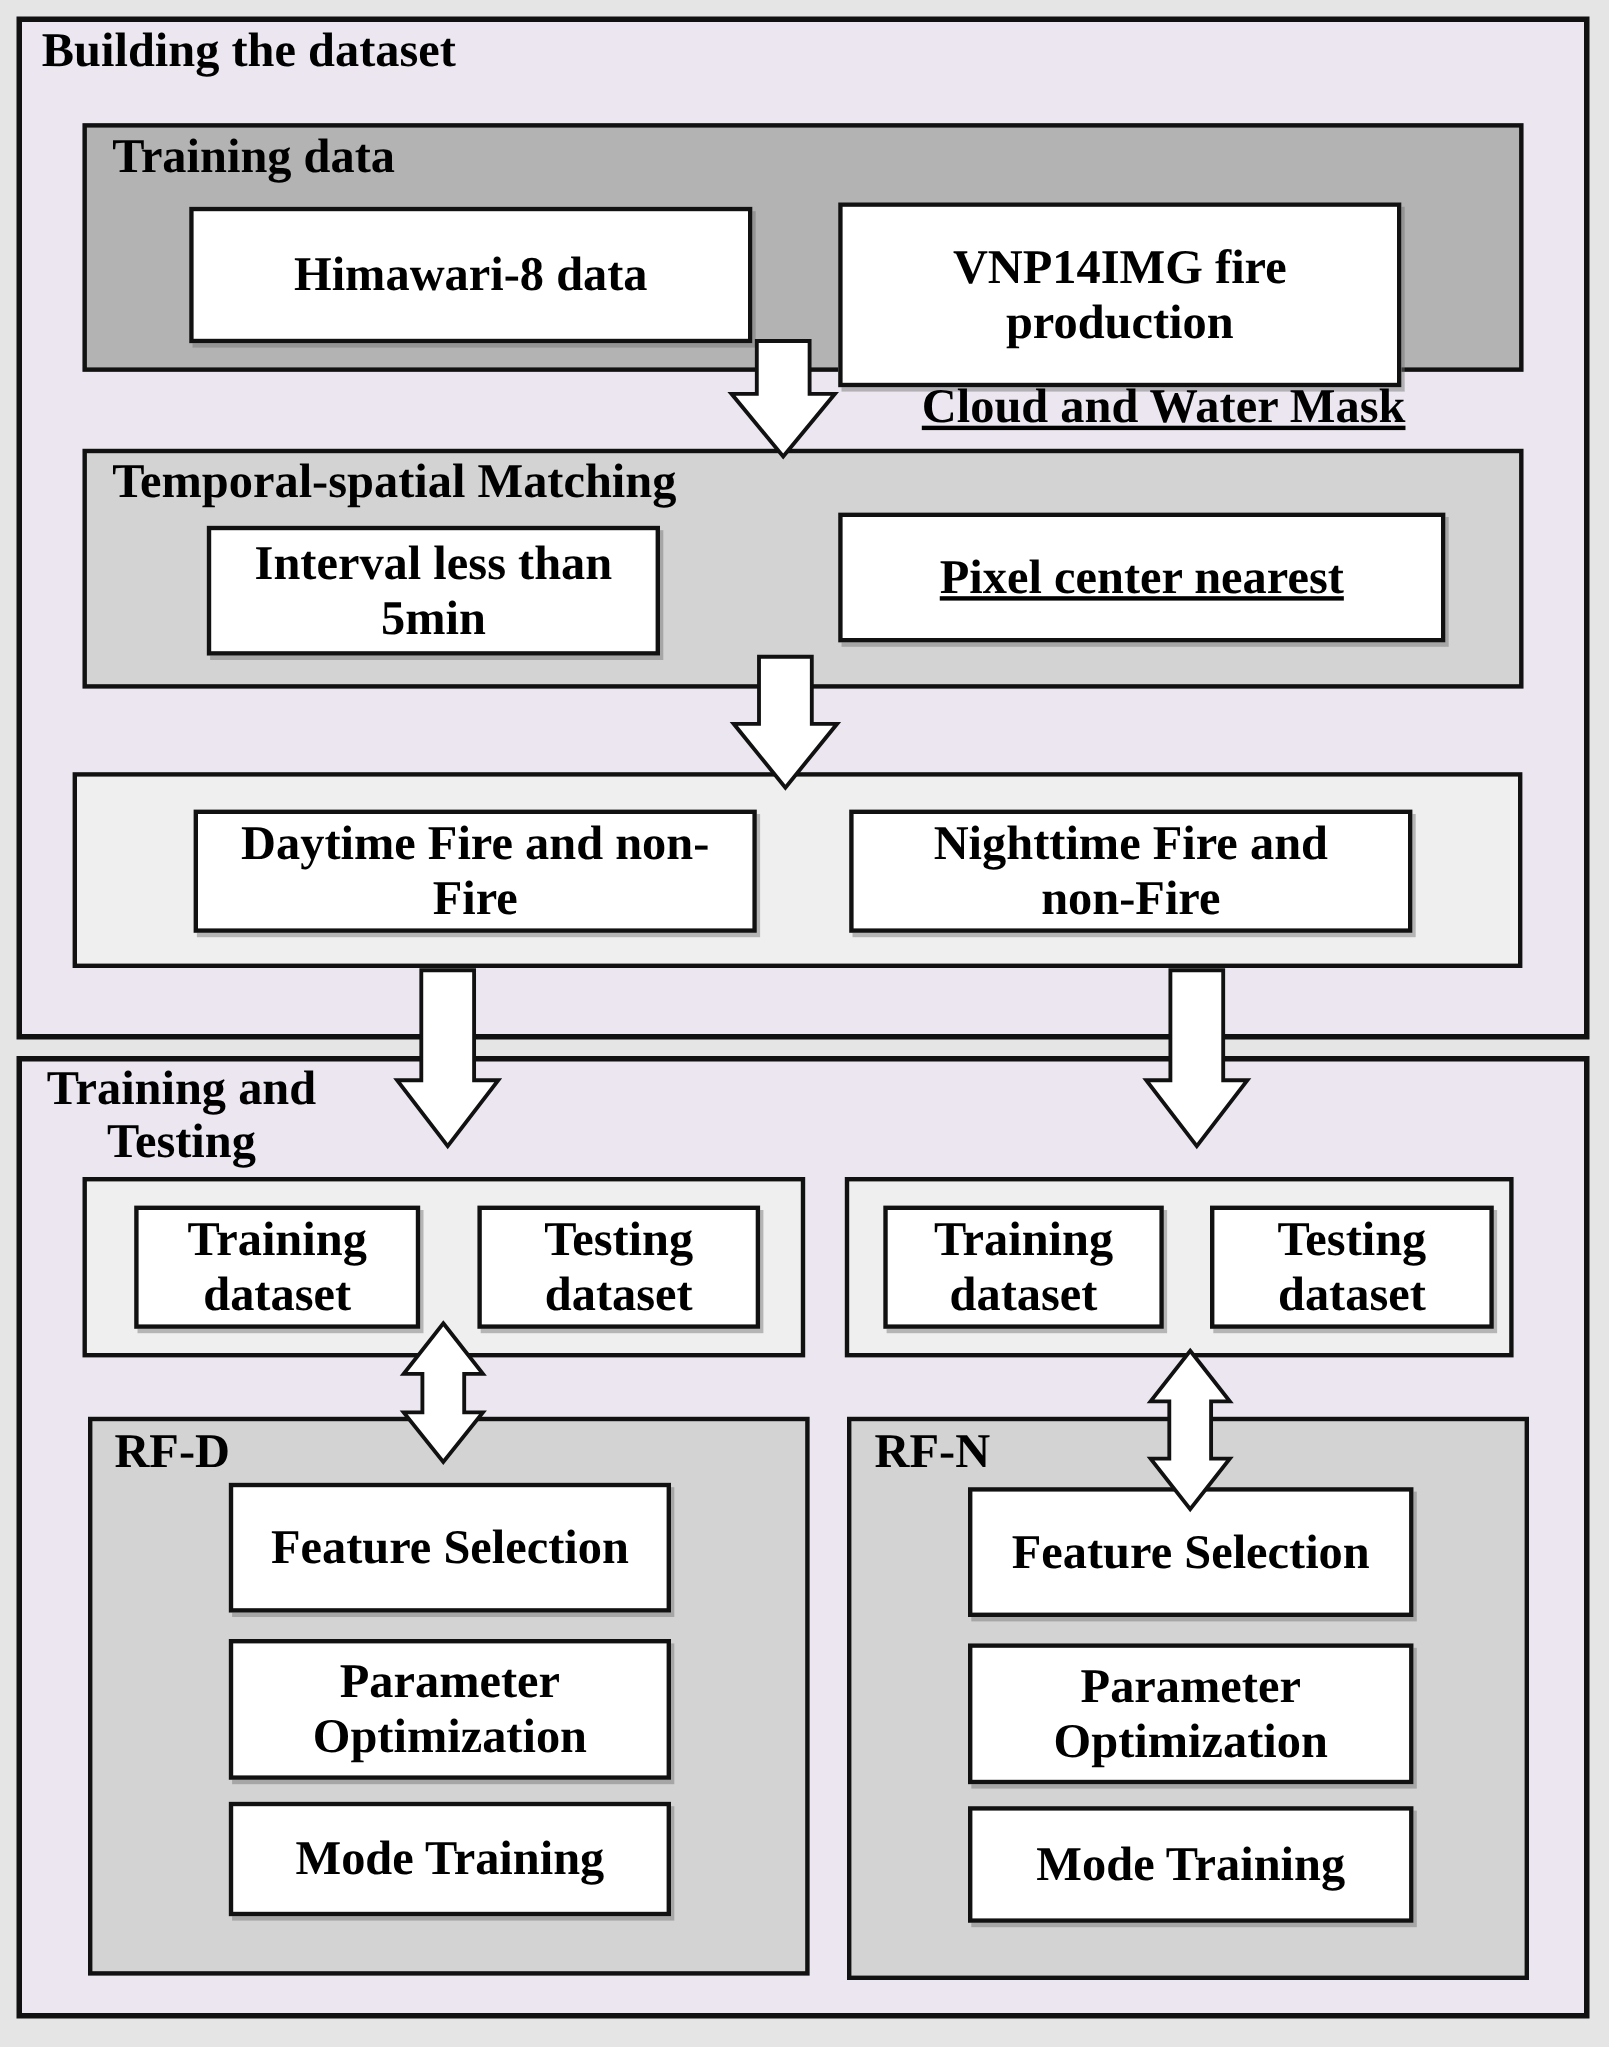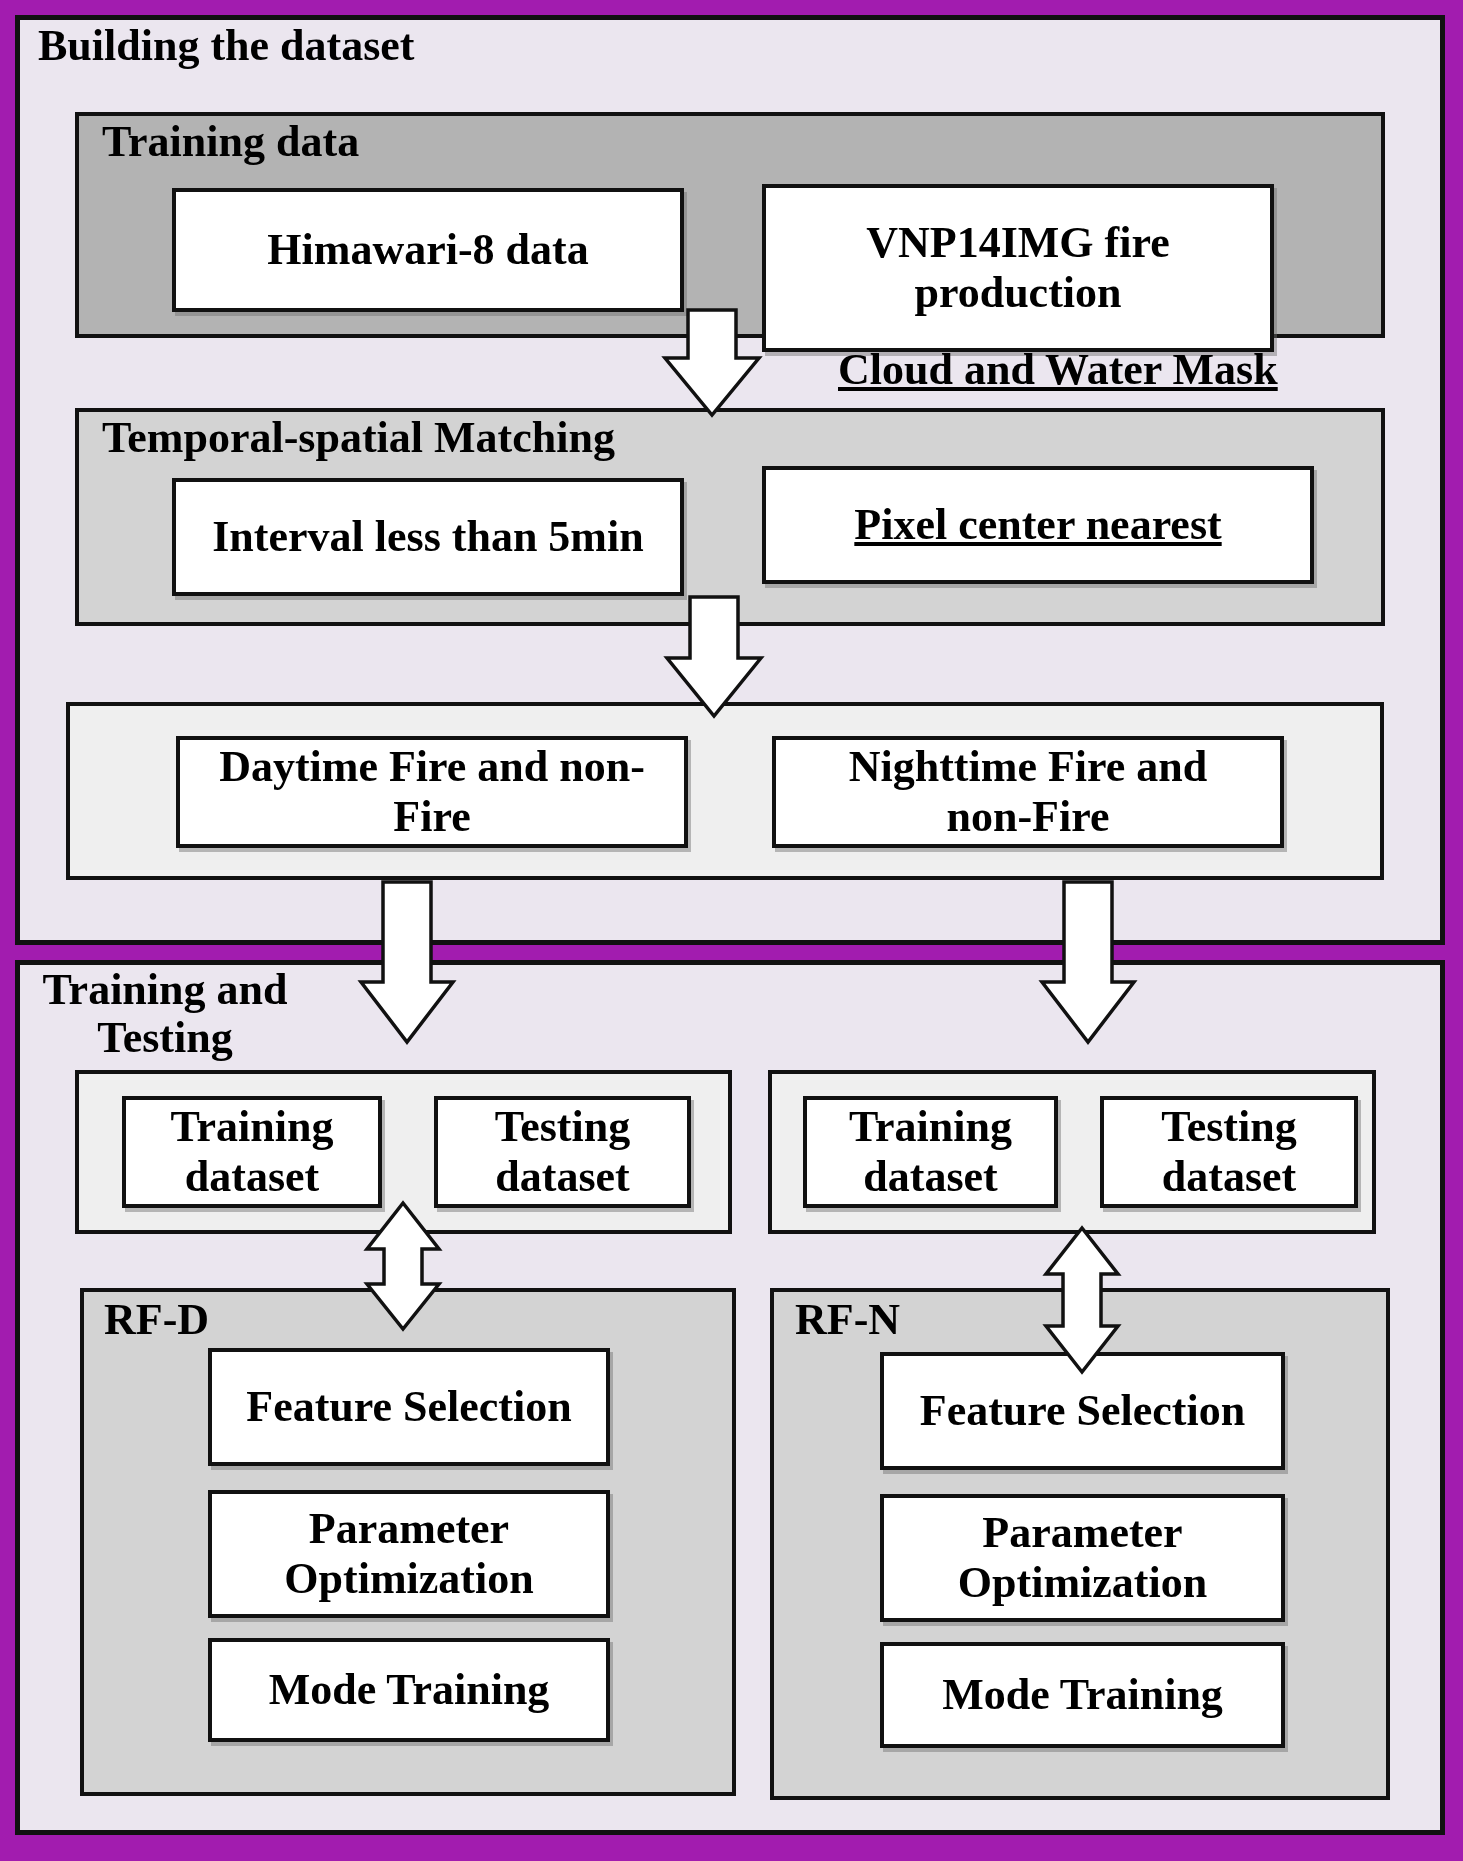--- a/index.html
+++ b/index.html
@@ -1,19 +1,19 @@
 <!DOCTYPE html>
 <html><head>
 <meta charset="utf-8">
 <style>
   html,body{margin:0;padding:0;background:#ffffff;}
   #canvas{
     position:relative;
     width:1463px;height:1861px;
-    background:#a21caf;
+    background:#e5e5e5;
     font-family:"Liberation Serif","DejaVu Serif",serif;
     font-weight:bold;
     color:#000;
     overflow:hidden;
   }
   .abs{position:absolute;box-sizing:border-box;}
   .panel{border:5px solid #111;background:#ebe6ef;}
   .group{border:4px solid #111;}
   .fill-dark{background:#b3b3b3;}
   .fill-mid{background:#d3d3d3;}
@@ -42,21 +42,21 @@
   <div class="abs group fill-dark" style="left:75px;top:112px;width:1310px;height:226px;z-index:2;"></div>
   <div class="abs lbl" style="left:102px;top:118px;z-index:3;">Training data</div>
   <div class="abs wbox" style="left:172px;top:188px;width:512px;height:124px;z-index:3;">Himawari-8 data</div>
   <div class="abs wbox" style="left:762px;top:184px;width:512px;height:168px;z-index:3;">VNP14IMG fire
 production</div>
 
   <div class="abs lbl" style="left:838px;top:346px;z-index:3;text-decoration:underline;">Cloud and Water Mask</div>
 
   <div class="abs group fill-mid" style="left:75px;top:408px;width:1310px;height:218px;z-index:2;"></div>
   <div class="abs lbl" style="left:102px;top:414px;z-index:3;">Temporal-spatial Matching</div>
-  <div class="abs wbox" style="left:172px;top:478px;width:512px;height:118px;z-index:3;">Interval less than 5min</div>
+  <div class="abs wbox" style="left:188px;top:478px;width:412px;height:118px;z-index:3;">Interval less than 5min</div>
   <div class="abs wbox" style="left:762px;top:466px;width:552px;height:118px;z-index:3;text-decoration:underline;">Pixel center nearest</div>
 
   <div class="abs group fill-light" style="left:66px;top:702px;width:1318px;height:178px;z-index:2;"></div>
   <div class="abs wbox" style="left:772px;top:736px;width:512px;height:112px;z-index:3;">Nighttime Fire and
 non-Fire</div>
   <div class="abs wbox" style="left:176px;top:736px;width:512px;height:112px;z-index:3;">Daytime Fire and non-
 Fire</div>
 
   <div class="abs panel" style="left:15px;top:960px;width:1430px;height:875px;z-index:1;"></div>
 

